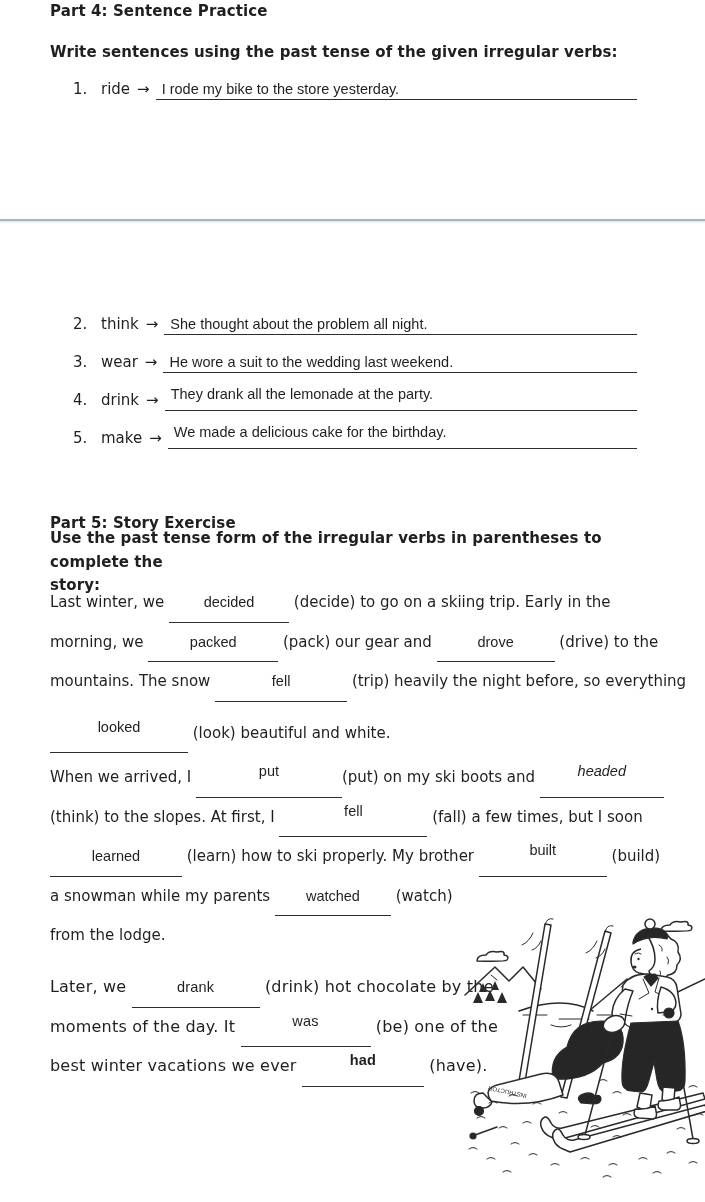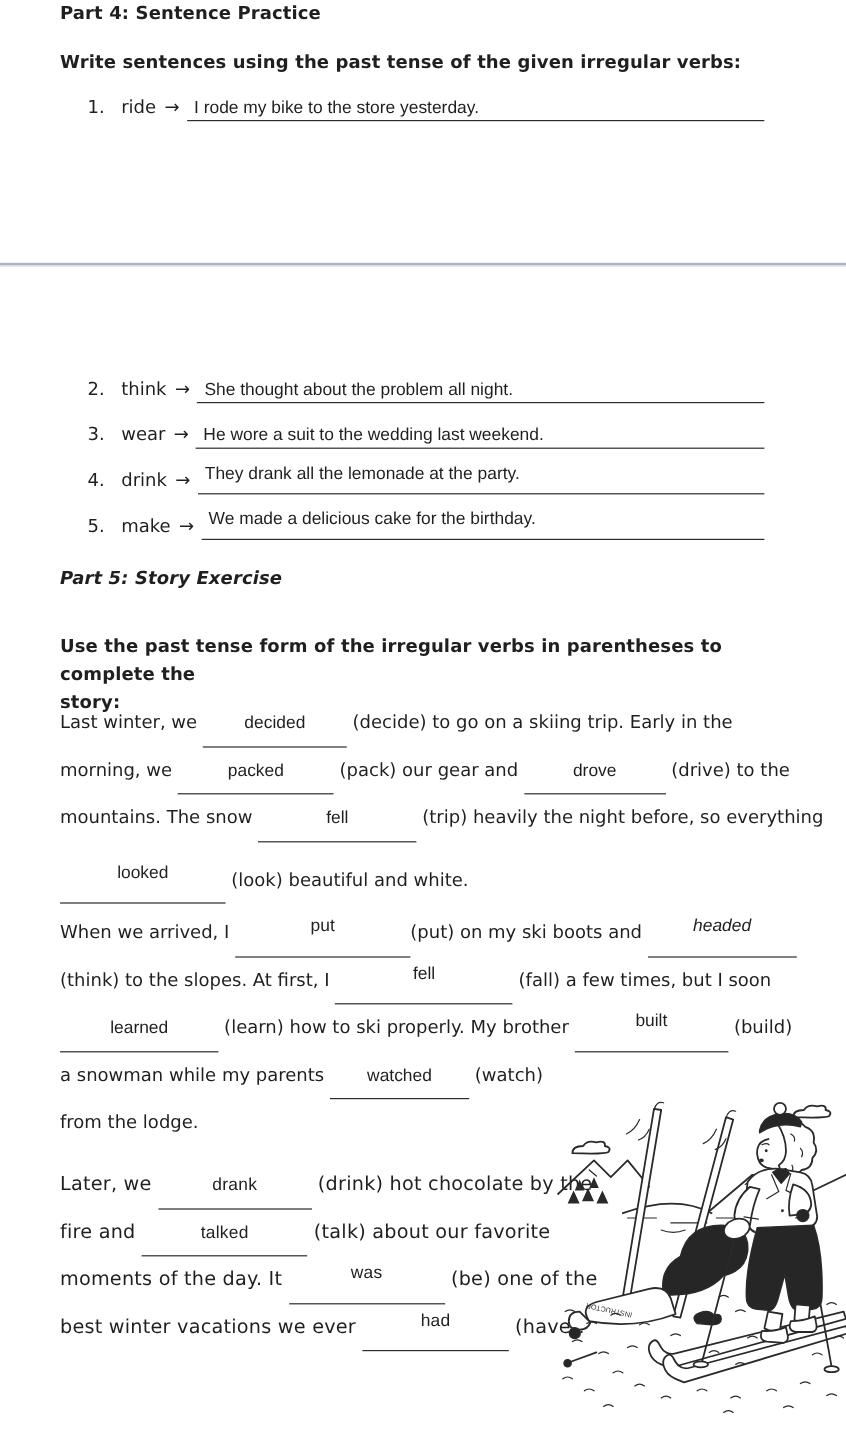--- a/index.html
+++ b/index.html
@@ -5,21 +5,21 @@
   html,body{margin:0;padding:0;background:#fff;}
   body{width:705px;height:1202px;overflow:hidden;font-family:"DejaVu Sans",sans-serif;color:#1f1f1f;}
   .page{position:relative;width:705px;height:1202px;background:#fff;}
   .abs{position:absolute;}
   .heading{font-weight:bold;font-size:15px;letter-spacing:0.1px;}
   #p4-title{left:50px;top:2px;}
   #p4-instr{left:50px;top:43px;width:620px;}
   #p4-first{left:50px;top:74px;width:587px;}
   #divider{left:0;top:219px;width:705px;height:2px;background:#a9b4c8;box-shadow:0 1.5px 0 #e3e8f1;}
   #p4-rest{left:50px;top:309px;width:587px;}
-  #p5-title{left:50px;top:473px;font-style:italic;}
+  #p5-title{left:50px;top:514px;}
   #p5-instr{left:50px;top:527px;width:630px;line-height:23.5px;}
   #p5-p0{left:50px;top:583px;}
   #p5-p1{left:50px;top:758px;}
   #p5-p2{left:50px;top:968px;}
   #illus{left:463px;top:897px;width:242px;height:285px;}
 
   .item-row{display:flex;align-items:baseline;height:38px;padding-top:6px;box-sizing:border-box;font-size:15px;white-space:nowrap;}
   .item-num{width:20px;margin-left:23px;flex:none;}
   .item-verb{margin-left:8px;flex:none;}
   .item-arrow{margin-left:7px;margin-right:6px;flex:none;}
@@ -99,23 +99,22 @@
     </div>
   <div class="abs" id="p5-p1">
       <div class="story-line"><span>When we arrived, I </span><span class="blank story" style="width: 146px;"><span class="ans raised">put</span></span><span>(put) on my ski boots and </span><span class="blank story" style="width: 124px; font-style: italic;"><span class="ans raised">headed</span></span></div>
       <div class="story-line"><span>(think) to the slopes. At first, I </span><span class="blank story" style="width: 148px;"><span class="ans raised">fell</span></span><span> (fall) a few times, but I soon</span></div>
       <div class="story-line"><span class="blank story" style="width: 132px;"><span class="ans">learned</span></span><span> (learn) how to ski properly. My brother </span><span class="blank story" style="width: 128px;"><span class="ans raised">built</span></span><span> (build)</span></div>
       <div class="story-line"><span>a snowman while my parents </span><span class="blank story" style="width: 116px;"><span class="ans">watched</span></span><span> (watch)</span></div>
       <div class="story-line"><span>from the lodge.</span></div>
     </div>
   <div class="abs" id="p5-p2">
       <div class="story-line"><span>Later, we </span><span class="blank story" style="width: 128px;"><span class="ans">drank</span></span><span> (drink) hot chocolate by the</span></div>
-      <div class="story-line"><span>fire and </span><span class="blank story" style="width: 138px;"><span class="ans">talked</span></span><span> (talk) about our favorite</span></div>
       <div class="story-line"><span>moments of the day. It </span><span class="blank story" style="width: 130px;"><span class="ans raised">was</span></span><span> (be) one of the</span></div>
-      <div class="story-line"><span>best winter vacations we ever </span><span class="blank story" style="width: 122px;"><span class="ans raised">had</span></span><span> (have).</span></div>
+      <div class="story-line"><span>best winter vacations we ever </span><span class="blank story" style="width: 122px; font-weight: bold;"><span class="ans raised">had</span></span><span> (have).</span></div>
     </div>
 
   <div class="abs" id="illus">
     <svg width="242" height="285" viewBox="0 0 242 285">
 
       <g>
         <path class="fw" d="M14,64 q0,-6 9,-6 q3,-5 11,-3 q8,-2 7,3 q6,1 3,5 q-3,2 -30,1 z"></path>
         <path class="fw" d="M198,34 q0,-6 9,-6 q3,-5 11,-3 q8,-2 7,3 q6,1 3,5 q-3,2 -30,1 z"></path>
       </g>
 

